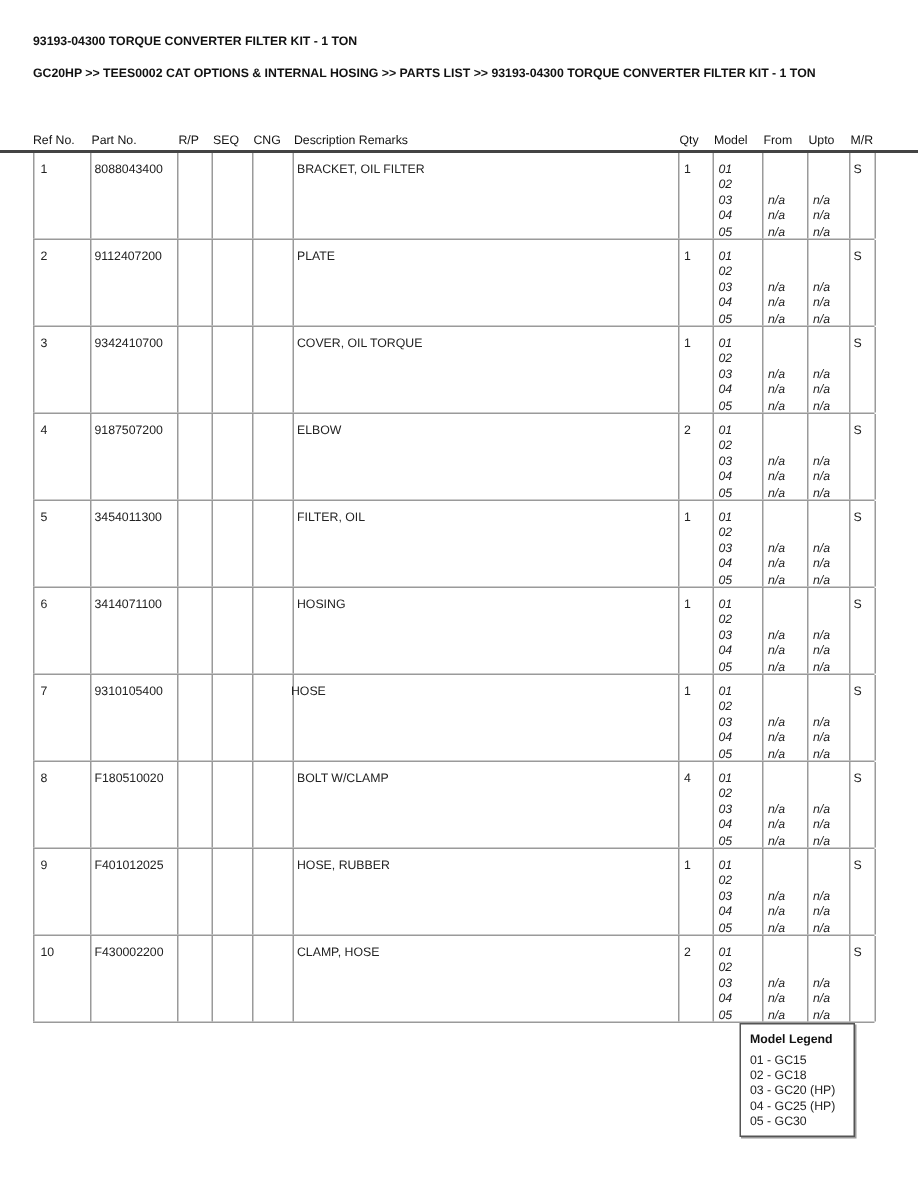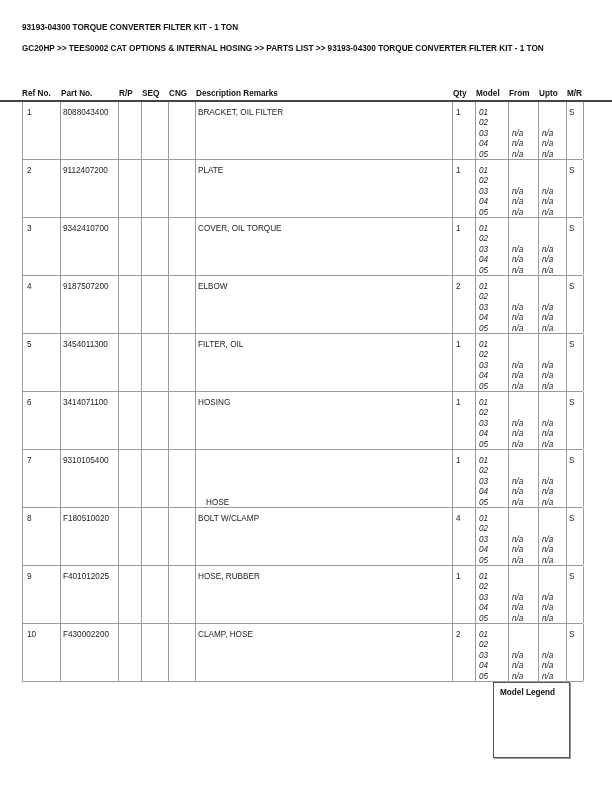--- a/index.html
+++ b/index.html
@@ -9,21 +9,21 @@
   }
   .title {
     position: absolute; left: 22px; top: 23px;
     font-size: 8.2px; font-weight: bold; letter-spacing: 0;
   }
   .breadcrumb {
     position: absolute; left: 22px; top: 44px;
     font-size: 8.2px; font-weight: bold; white-space: nowrap;
   }
   .hdr {
-    position: absolute; top: 89px; font-size: 8.2px; font-weight: bold; white-space: nowrap;
+    position: absolute; top: 89px; font-size: 8.2px; font-weight: normal; white-space: nowrap;
   }
   .hdr-rule {
     position: absolute; left: 0; top: 100px; width: 612px; height: 2px; background: #444;
   }
   .table {
     position: absolute; left: 22px; top: 102px; width: 561px;
   }
   .row {
     position: relative; height: 57px; border-bottom: 1px solid #9a9a9a;
   }
@@ -332,21 +332,21 @@
       <div class="vline" style="left: 453px;"></div>
       <div class="vline" style="left: 486px;"></div>
       <div class="vline" style="left: 516px;"></div>
       <div class="vline" style="left: 544px;"></div>
       <div class="vline" style="left: 561px;"></div>
       <span class="cell" style="left: 5px;">7</span>
       <span class="cell" style="left: 41px;">9310105400</span>
       <span class="cell" style="left: 99px;"></span>
       <span class="cell" style="left: 122px;"></span>
       <span class="cell" style="left: 149px;"></span>
-      <span class="cell" style="left: 184px; margin-top: 42px;">HOSE</span>
+      <span class="cell" style="left: 172px;">HOSE</span>
       <span class="cell" style="left: 434px;">1</span>
       <span class="cell" style="left: 547px;">S</span>
       <div class="models" style="left: 457px;">
         <div style="height: 10.4px;">01</div>
         <div style="height: 10.4px;">02</div>
         <div style="height: 10.4px;">03</div>
         <div style="height: 10.4px;">04</div>
         <div style="height: 10.4px;">05</div>
       </div>
       <div class="models" style="left: 490px;">
@@ -490,13 +490,20 @@
         <div style="height: 10.4px;"></div>
         <div style="height: 10.4px;">n/a</div>
         <div style="height: 10.4px;">n/a</div>
         <div style="height: 10.4px;">n/a</div>
       </div>
     </div>
   </div>
 
 <div class="legend">
   <div class="legend-title">Model Legend</div>
+  <div class="legend-items">
+    <div>01 - GC15</div>
+    <div>02 - GC18</div>
+    <div>03 - GC20 (HP)</div>
+    <div>04 - GC25 (HP)</div>
+    <div>05 - GC30</div>
+  </div>
 </div>
 
 </body></html>

